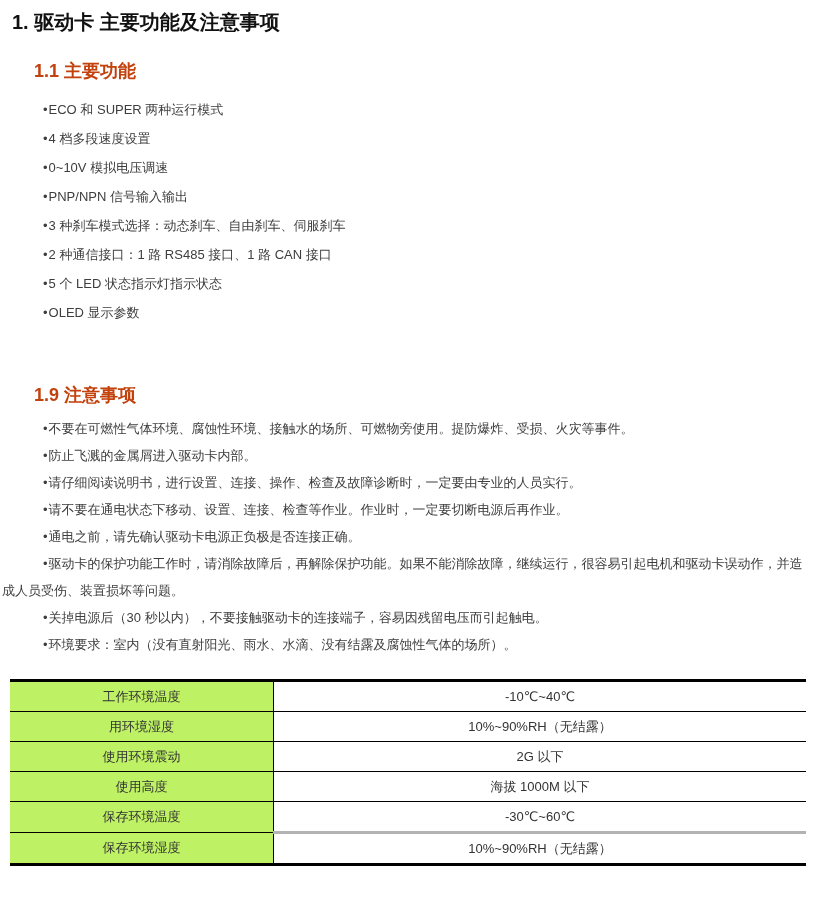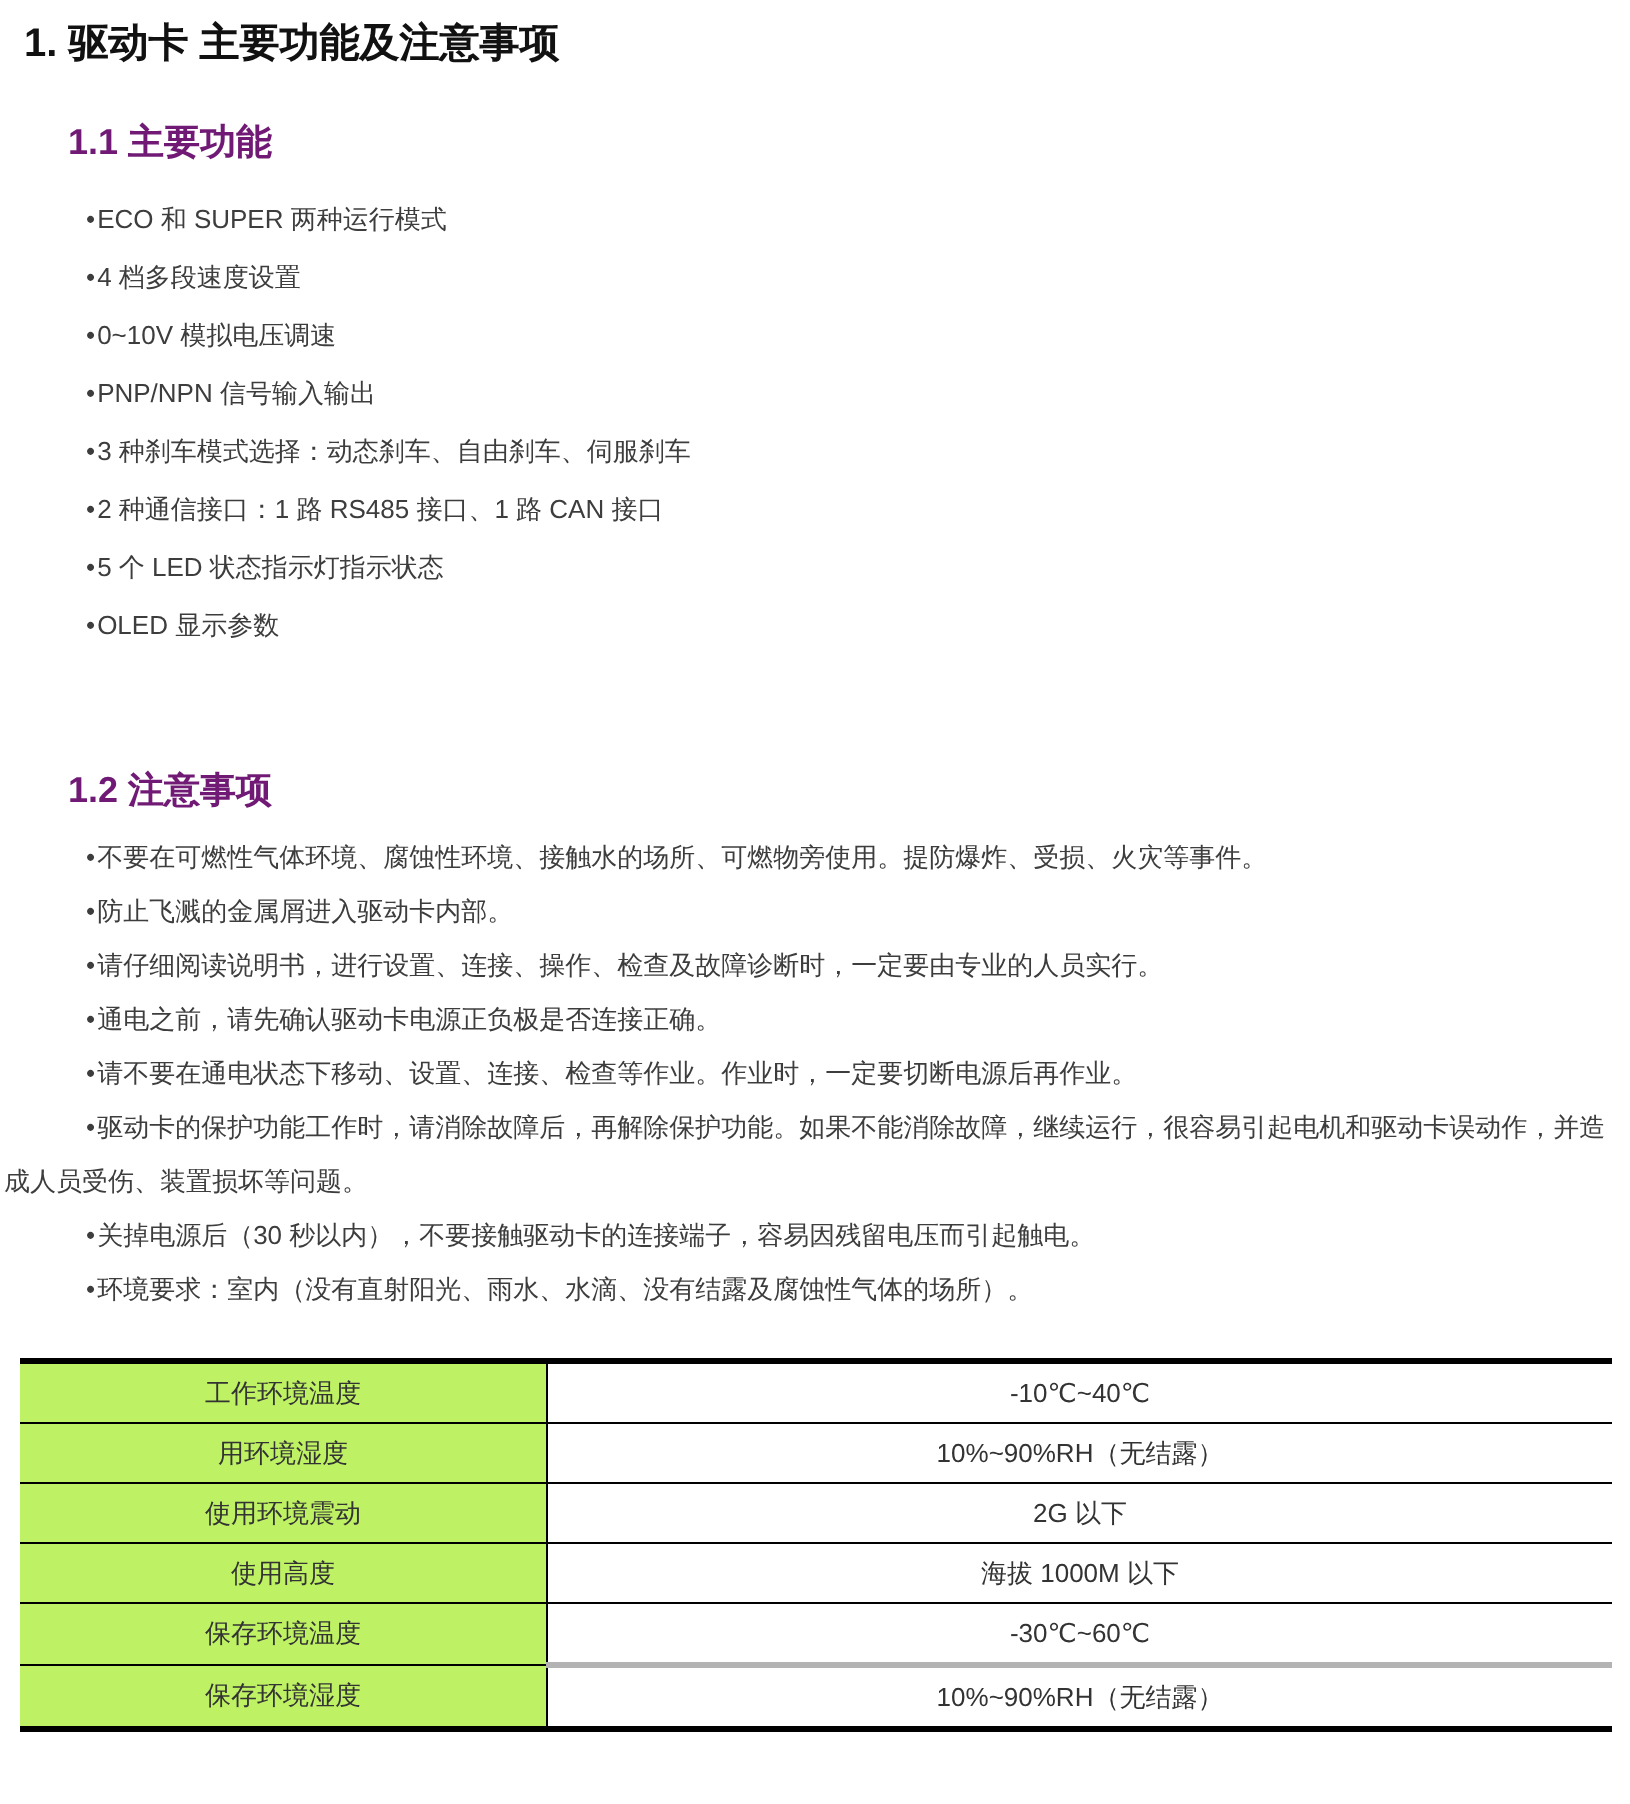--- a/index.html
+++ b/index.html
@@ -22,21 +22,21 @@
     font-size: 20px;
     line-height: 24px;
     font-weight: bold;
     color: #111111;
   }
   .section-heading {
     margin: 0 0 0 34px;
     font-size: 18px;
     line-height: 22px;
     font-weight: bold;
-    color: #701a75;
+    color: #c2410c;
   }
   .heading-1-1 { margin-top: 26px; margin-bottom: 13px; }
   .heading-1-2 { margin-top: 57px; margin-bottom: 9px; }
   .bullet-list { margin: 0 0 0 2px; }
   .bullet-list p {
     margin: 0;
     font-size: 13px;
     color: #3d3d3d;
     text-indent: 41px;
   }
@@ -83,28 +83,28 @@
     <p>ECO 和 SUPER 两种运行模式</p>
     <p>4 档多段速度设置</p>
     <p>0~10V 模拟电压调速</p>
     <p>PNP/NPN 信号输入输出</p>
     <p>3 种刹车模式选择：动态刹车、自由刹车、伺服刹车</p>
     <p>2 种通信接口：1 路 RS485 接口、1 路 CAN 接口</p>
     <p>5 个 LED 状态指示灯指示状态</p>
     <p>OLED 显示参数</p>
   </div>
 
-  <h2 class="section-heading heading-1-2">1.2 注意事项</h2>
+  <h2 class="section-heading heading-1-2">1.9 注意事项</h2>
 
   <div class="bullet-list notes">
     <p>不要在可燃性气体环境、腐蚀性环境、接触水的场所、可燃物旁使用。提防爆炸、受损、火灾等事件。</p>
     <p>防止飞溅的金属屑进入驱动卡内部。</p>
     <p>请仔细阅读说明书，进行设置、连接、操作、检查及故障诊断时，一定要由专业的人员实行。</p>
+    <p>请不要在通电状态下移动、设置、连接、检查等作业。作业时，一定要切断电源后再作业。</p>
     <p>通电之前，请先确认驱动卡电源正负极是否连接正确。</p>
-    <p>请不要在通电状态下移动、设置、连接、检查等作业。作业时，一定要切断电源后再作业。</p>
     <p>驱动卡的保护功能工作时，请消除故障后，再解除保护功能。如果不能消除故障，继续运行，很容易引起电机和驱动卡误动作，并造成人员受伤、装置损坏等问题。</p>
     <p>关掉电源后（30 秒以内），不要接触驱动卡的连接端子，容易因残留电压而引起触电。</p>
     <p>环境要求：室内（没有直射阳光、雨水、水滴、没有结露及腐蚀性气体的场所）。</p>
   </div>
 
   <table class="env-table">
     <tbody>
       <tr>
         <td class="env-label">工作环境温度</td>
         <td class="env-value">-10℃~40℃</td>

